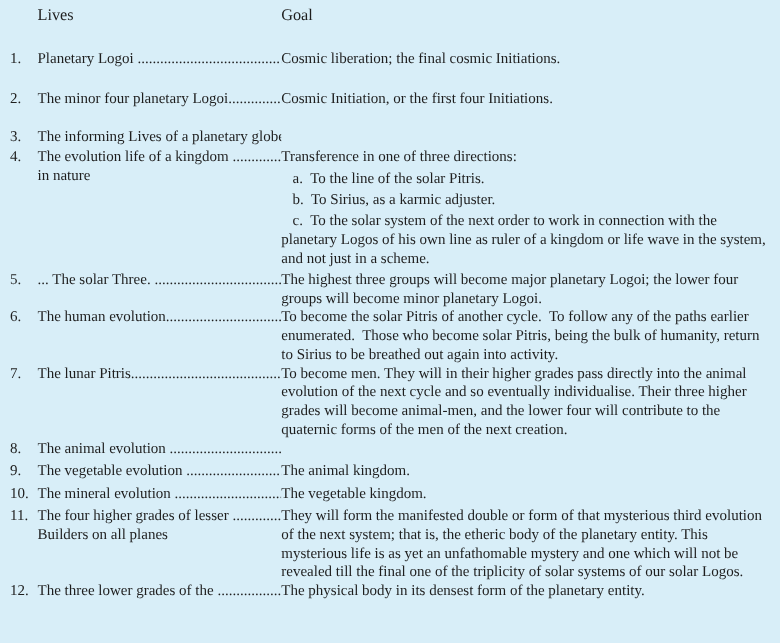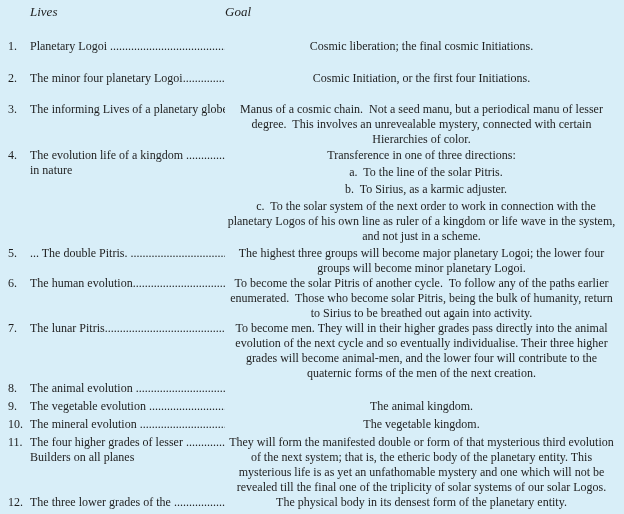--- a/index.html
+++ b/index.html
@@ -22,21 +22,20 @@
   }
   .hdr-row, .row {
     display: grid;
     grid-template-columns: 22px 195px 1fr;
     align-items: start;
   }
   .hdr-row {
     margin-bottom: 19px;
   }
   .hdr {
-    font-style: italic;
     font-size: 13px;
   }
   .num {
     white-space: pre;
   }
   .lives {
     overflow: hidden;
   }
   .l1 {
     display: flex;
@@ -47,21 +46,20 @@
     text-align: center;
   }
   .leader {
     flex: 1 1 0;
     overflow: hidden;
     white-space: pre;
     min-width: 0;
   }
   .goal .g {
     white-space: pre-wrap;
-    text-align: center;
   }
   .goal .sub {
     text-indent: 9px;
     margin-top: 2px;
   }
   
   #rows .row:nth-child(2) { margin-top: 17px; }
   #rows .row:nth-child(3) { margin-top: 16px; }
   #rows .row:nth-child(4) { margin-top: 1px; }
   #rows .row:nth-child(5) { margin-top: 2px; }
@@ -108,23 +106,20 @@
         </div>
       </div>
       <div class="row">
         <div class="num">3.</div>
         <div class="lives">
           <div class="l1">
             <span class="lbl">The informing Lives of a planetary globe</span>
             <span class="leader">................................................................................................................</span>
           </div>
         </div>
-        <div class="goal">
-          <div class="g">Manus of a cosmic chain.  Not a seed manu, but a periodical manu of lesser degree.  This involves an unrevealable mystery, connected with certain Hierarchies of color.</div>
-        </div>
       </div>
       <div class="row">
         <div class="num">4.</div>
         <div class="lives">
           <div class="l1">
             <span class="lbl">The evolution life of a kingdom </span>
             <span class="leader">................................................................................................................</span>
           </div>
           <div class="l2">in nature</div>
         </div>
@@ -132,21 +127,21 @@
           <div class="g">Transference in one of three directions:</div>
           <div class="g sub">a.  To the line of the solar Pitris.</div>
           <div class="g sub">b.  To Sirius, as a karmic adjuster.</div>
           <div class="g sub">c.  To the solar system of the next order to work in connection with the planetary Logos of his own line as ruler of a kingdom or life wave in the system, and not just in a scheme.</div>
         </div>
       </div>
       <div class="row">
         <div class="num">5.</div>
         <div class="lives">
           <div class="l1">
-            <span class="lbl">... The double Pitris. </span>
+            <span class="lbl">... The solar Three. </span>
             <span class="leader">................................................................................................................</span>
           </div>
         </div>
         <div class="goal">
           <div class="g">The highest three groups will become major planetary Logoi; the lower four groups will become minor planetary Logoi.</div>
         </div>
       </div>
       <div class="row">
         <div class="num">6.</div>
         <div class="lives">

